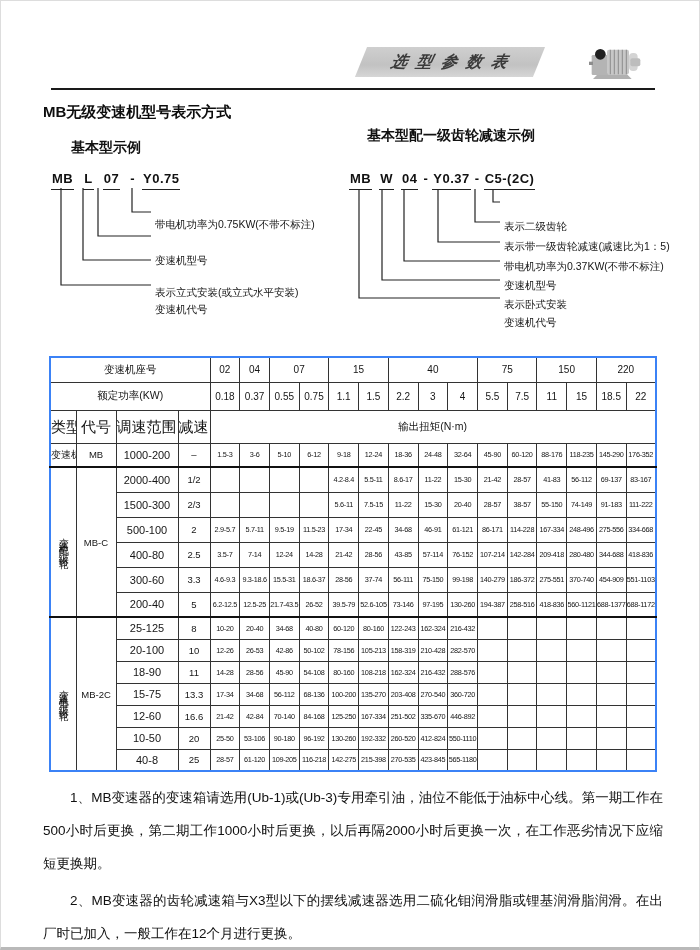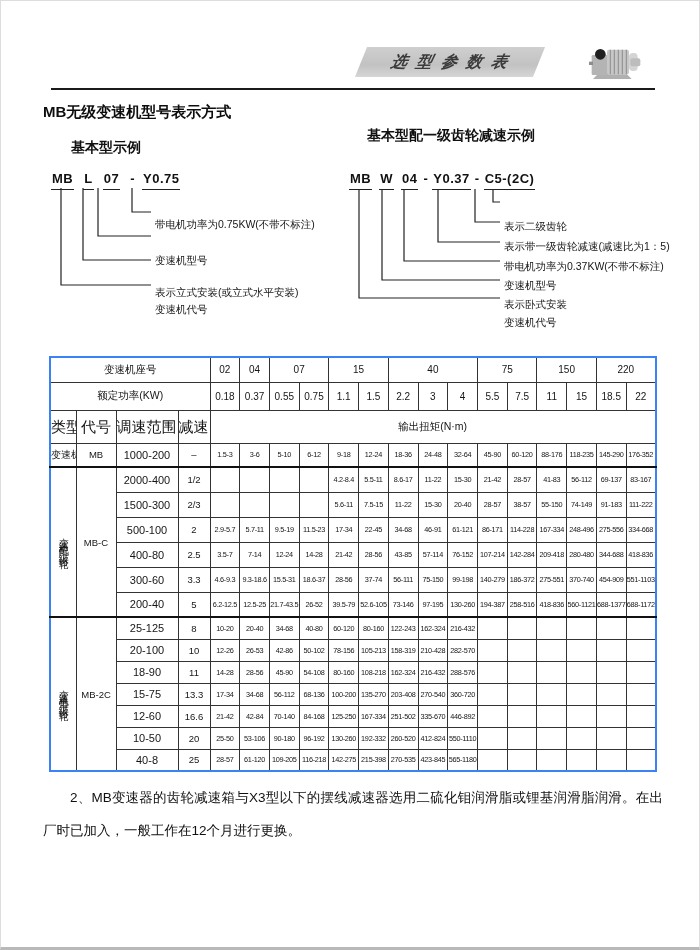--- a/index.html
+++ b/index.html
@@ -423,16 +423,17 @@
           <td class="val"></td>
           <td class="val"></td>
           <td class="val"></td>
           <td class="val"></td>
           <td class="val"></td>
         </tr>
       </tbody>
   </table>
 
   <div class="notes">
+    <p>1、MB变速器的变速箱请选用(Ub-1)或(Ub-3)专用牵引油，油位不能低于油标中心线。第一期工作在500小时后更换，第二期工作1000小时后更换，以后再隔2000小时后更换一次，在工作恶劣情况下应缩短更换期。</p>
     <p>2、MB变速器的齿轮减速箱与X3型以下的摆线减速器选用二硫化钼润滑脂或锂基润滑脂润滑。在出厂时已加入，一般工作在12个月进行更换。</p>
   </div>
 
 </div>
 
 </body></html>

